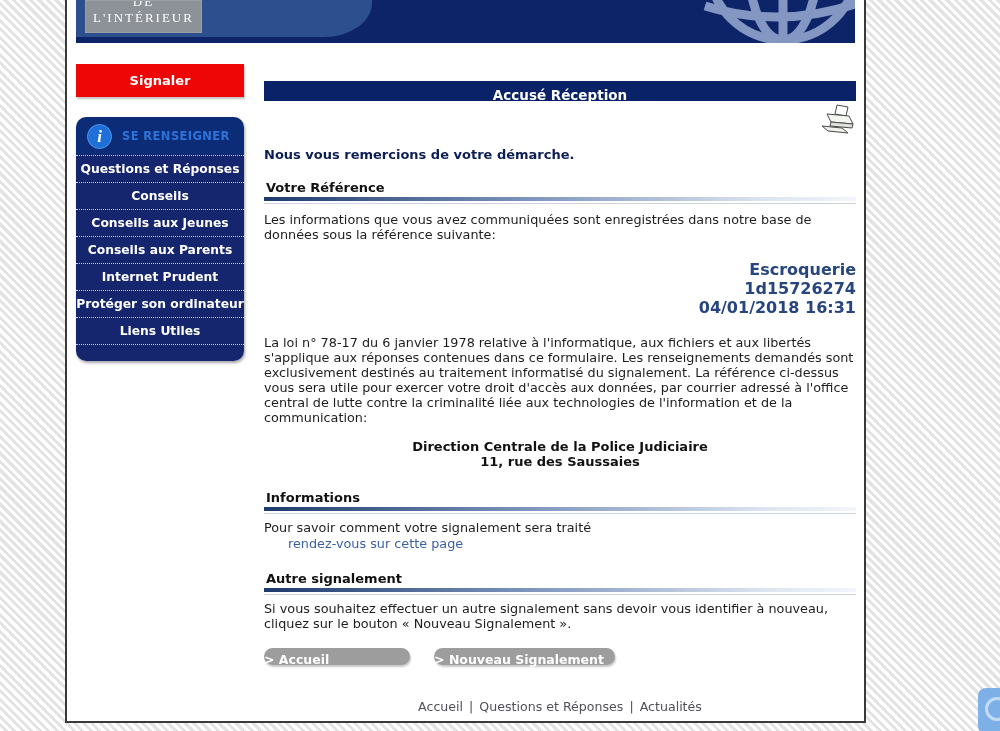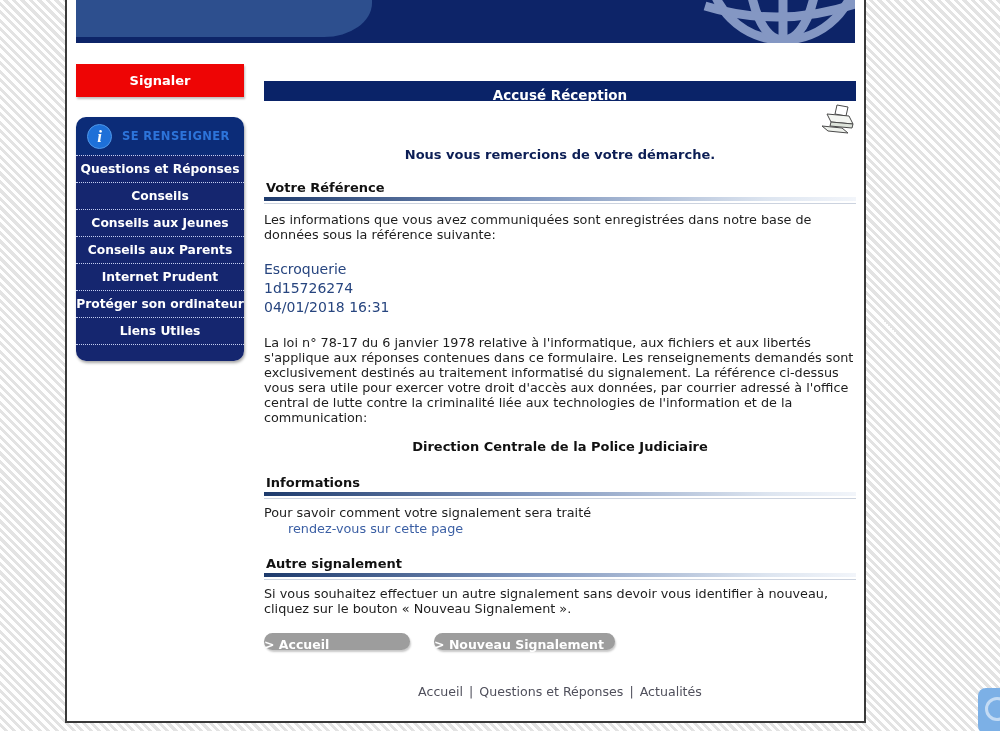--- a/index.html
+++ b/index.html
@@ -61,31 +61,31 @@
   }
   
   .main { position:absolute; left:197px; top:81px; width:592px;
     color:#1d1d1d; font-size:12.8px; line-height:15px; }
   .title-bar {
     height:20px; background:#0a2368; color:#ffffff; font-weight:bold;
     font-size:13.5px; text-align:center; line-height:28px;
   }
   .printer-row { height:30px; text-align:right; margin-top:3px; }
   .printer-row svg { cursor:pointer; }
-  .thanks { margin-top:13px; text-align:center; font-weight:bold;
+  .thanks { margin-top:13px; font-weight:bold;
     font-size:13px; color:#0c1e55; }
   .sec-head { margin-top:18px; }
   .sec-head h2 { font-size:13px; font-weight:bold; color:#111;
     padding-left:2px; }
   .rule { height:4px; margin-top:2px;
     background:linear-gradient(90deg,#1d3a6c 0%,#7e95bd 45%,#dde5f0 85%,#f2f5fa 100%); }
   .rule2 { height:1px; background:#ccd3df; margin-top:2px; }
   .para { margin-top:8px; }
-  .ref-block { margin-top:18px; text-align:left; font-weight:normal;
-    color:#27457f; font-size:14px; line-height:19px; }
+  .ref-block { margin-top:18px; text-align:right; font-weight:bold;
+    color:#27457f; font-size:16px; line-height:19px; }
   .addr-block { margin-top:14px; text-align:center; font-weight:bold;
     color:#111; font-size:13px; line-height:15px; }
   .link-line { margin-top:1px; color:#3b5fa4; cursor:pointer;margin-left:24px; }
   .btn-row { margin-top:17px; }
   .gbtn {
     display:inline-block; background:#9d9d9d; color:#fff; font-weight:bold;
     font-size:12.5px; text-align:left; height:17px; line-height:23px;
     border-radius:9px; cursor:pointer; box-shadow:1px 2px 2px rgba(0,0,0,.22);
     vertical-align:top;
   }
@@ -113,20 +113,26 @@
   <div class="band" data-name="header-banner">
     <div class="band-left" data-name="banner-left-shape"></div>
     <svg class="globe" data-name="globe-icon" width="162" height="43" viewBox="0 0 162 43">
       <g fill="none" stroke="#8497c3" stroke-width="9">
         <circle cx="88" cy="-34" r="74"></circle>
         <ellipse cx="88" cy="-34" rx="34" ry="74"></ellipse>
         <line x1="88" y1="0" x2="88" y2="43"></line>
         <path d="M10,6 Q88,30 166,2"></path>
       </g>
     </svg>
+    <div class="logo" data-name="ministry-logo">
+      <div class="logo-inner">
+        <div data-name="logo-line1">DE</div>
+        <div data-name="logo-line2">L'INTÉRIEUR</div>
+      </div>
+    </div>
   </div>
 
   <div class="signaler" data-name="signaler-button">Signaler</div>
 
   <div class="sidebar" data-name="sidebar">
     <div class="side-head" data-name="sidebar-header">
       <div class="info-circle" data-name="info-icon">i</div>
       <div class="side-title" data-name="sidebar-title">SE RENSEIGNER</div>
     </div>
     <div class="side-menu" data-name="sidebar-menu">
@@ -166,20 +172,21 @@
     <div class="ref-block" data-name="reference-block">
       <div data-name="reference-category">Escroquerie</div>
       <div data-name="reference-id">1d15726274</div>
       <div data-name="reference-datetime">04/01/2018 16:31</div>
     </div>
 
     <div class="para" style="margin-top:18px" data-name="legal-text">La loi n° 78-17 du 6 janvier 1978 relative à l'informatique, aux fichiers et aux libertés s'applique aux réponses contenues dans ce formulaire. Les renseignements demandés sont exclusivement destinés au traitement informatisé du signalement. La référence ci-dessus vous sera utile pour exercer votre droit d'accès aux données, par courrier adressé à l'office central de lutte contre la criminalité liée aux technologies de l'information et de la communication:</div>
 
     <div class="addr-block" data-name="address-block">
       <div data-name="address-line1">Direction Centrale de la Police Judiciaire</div>
+      <div data-name="address-line2">11, rue des Saussaies</div>
     </div>
 
     <div class="sec-head" style="margin-top:21px" data-name="informations-section-header">
       <h2 data-name="informations-heading">Informations</h2>
       <div class="rule" data-name="heading-rule"></div>
       <div class="rule2" data-name="heading-rule-thin"></div>
     </div>
     <div class="para" style="margin-top:6px" data-name="informations-text">Pour savoir comment votre signalement sera traité</div>
     <div class="link-line" data-name="informations-link">rendez-vous sur cette page</div>
 

